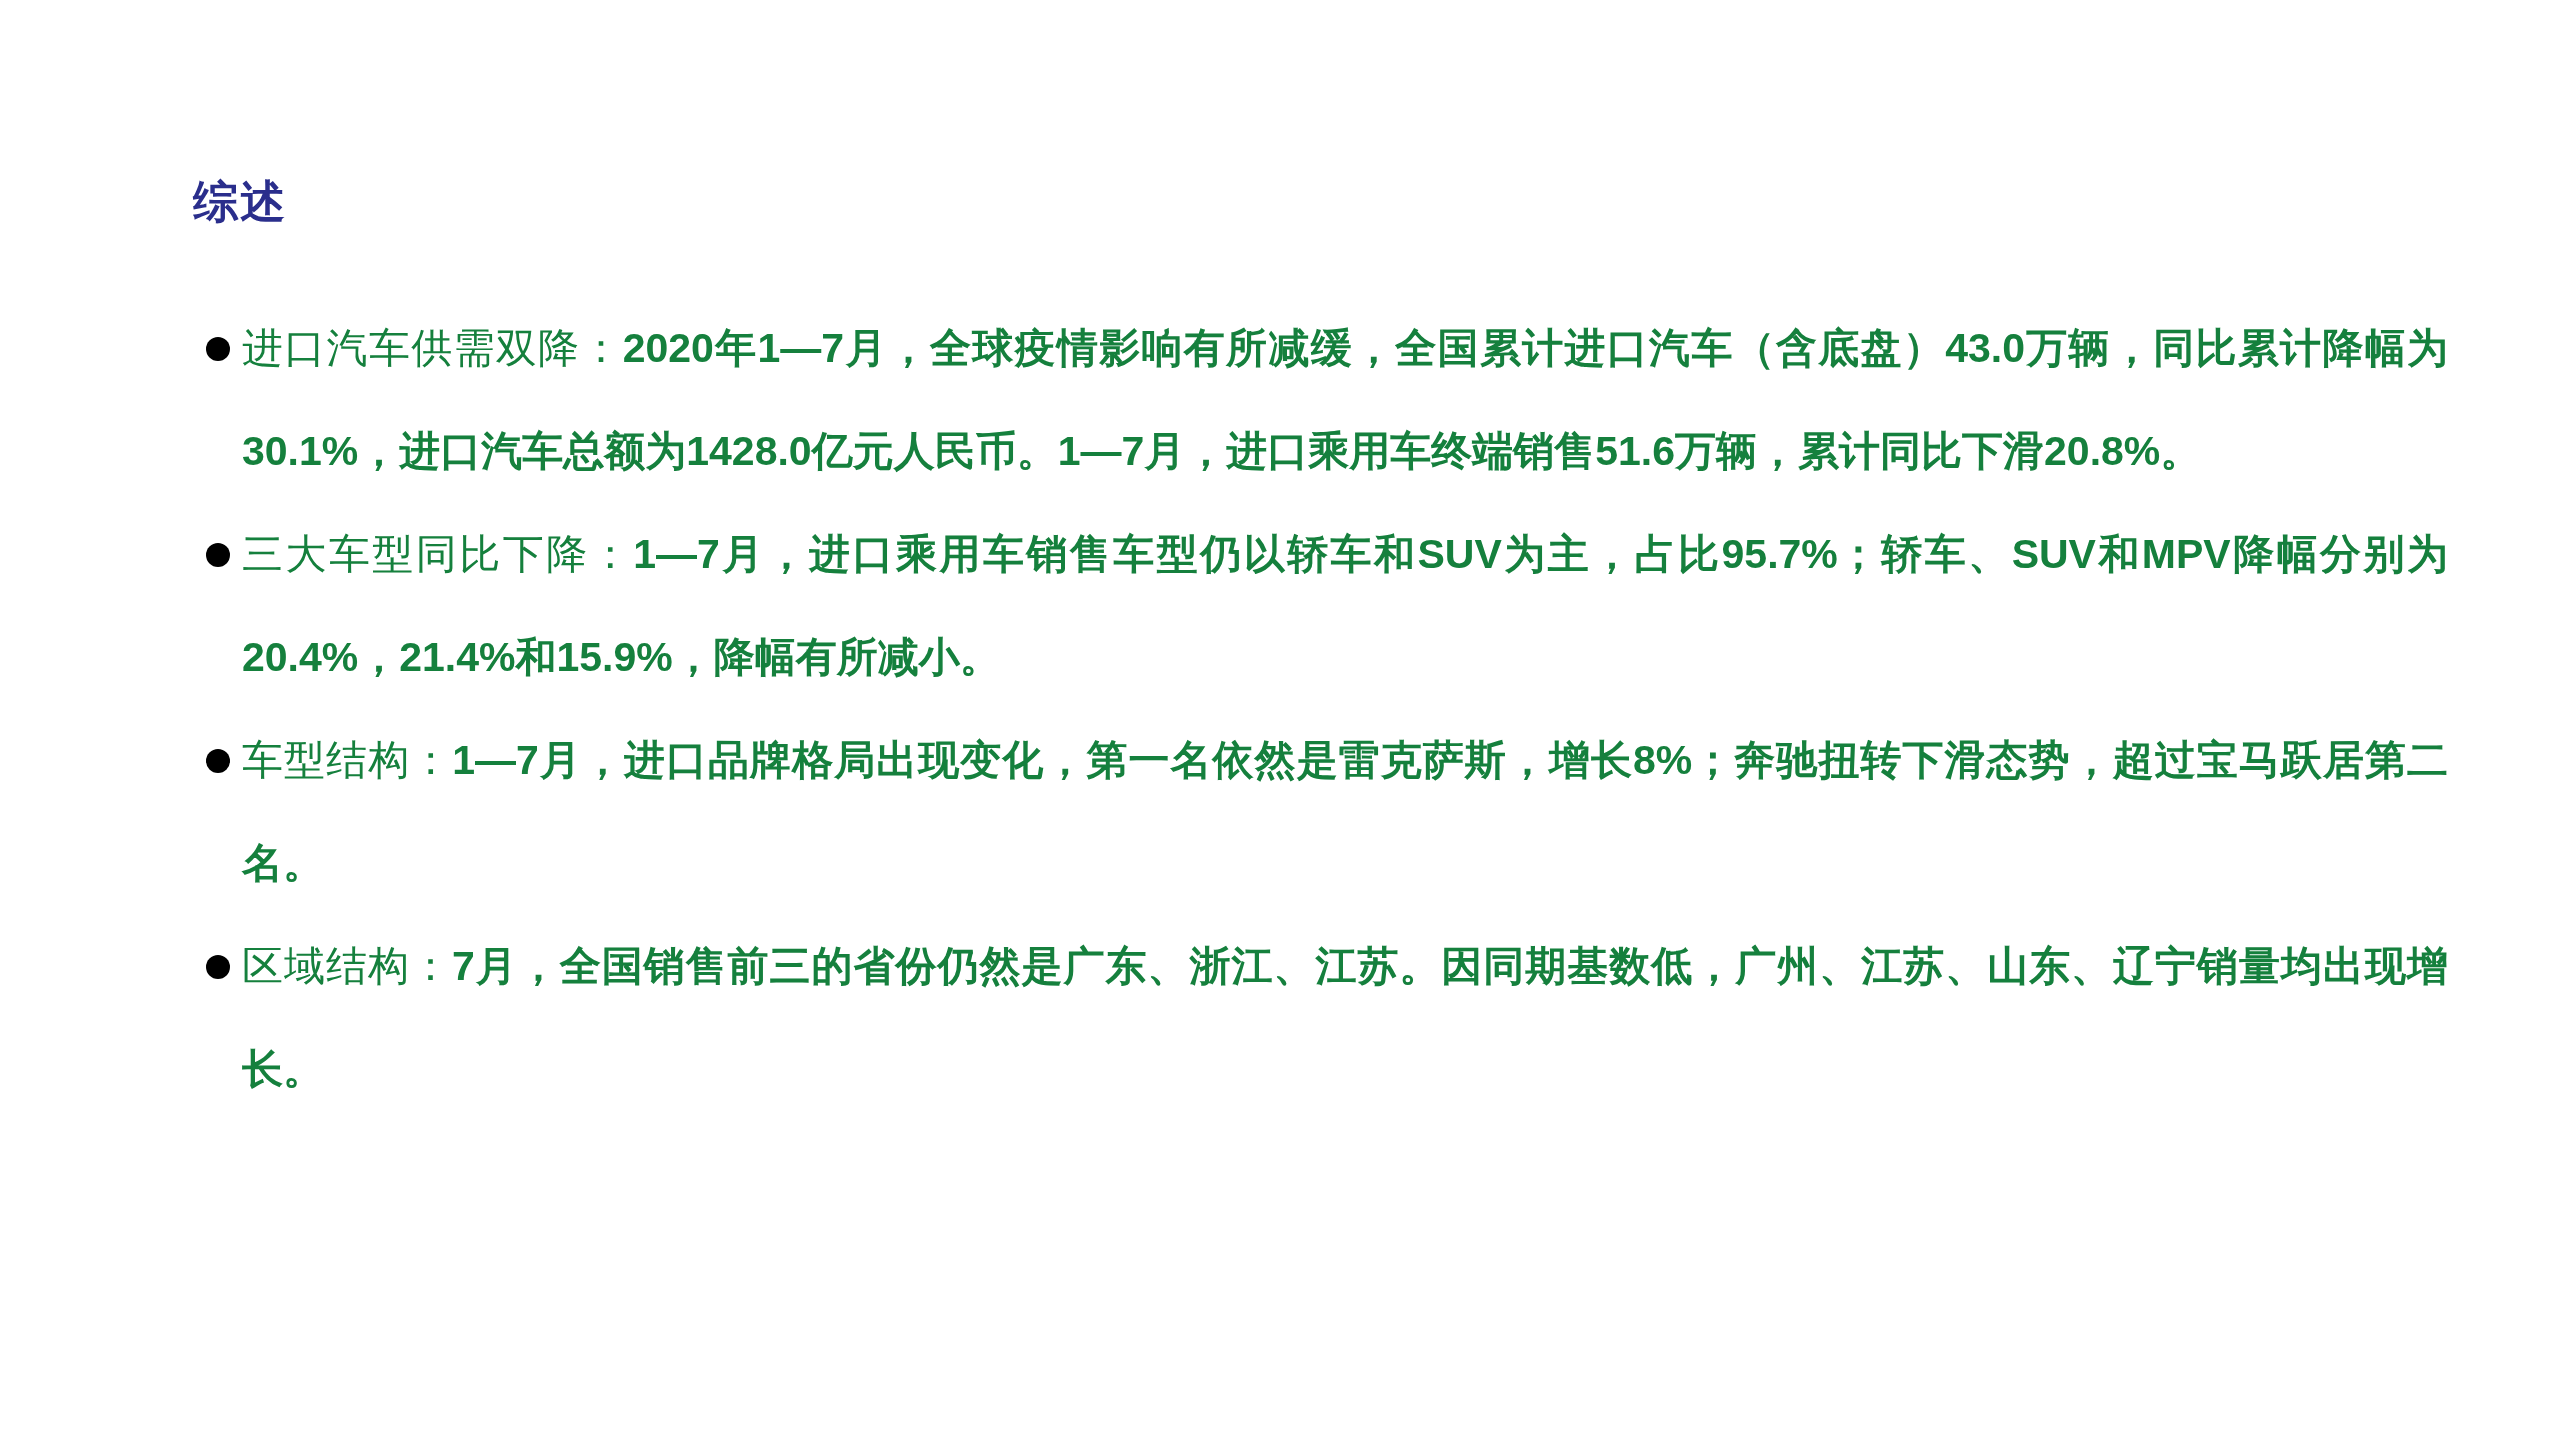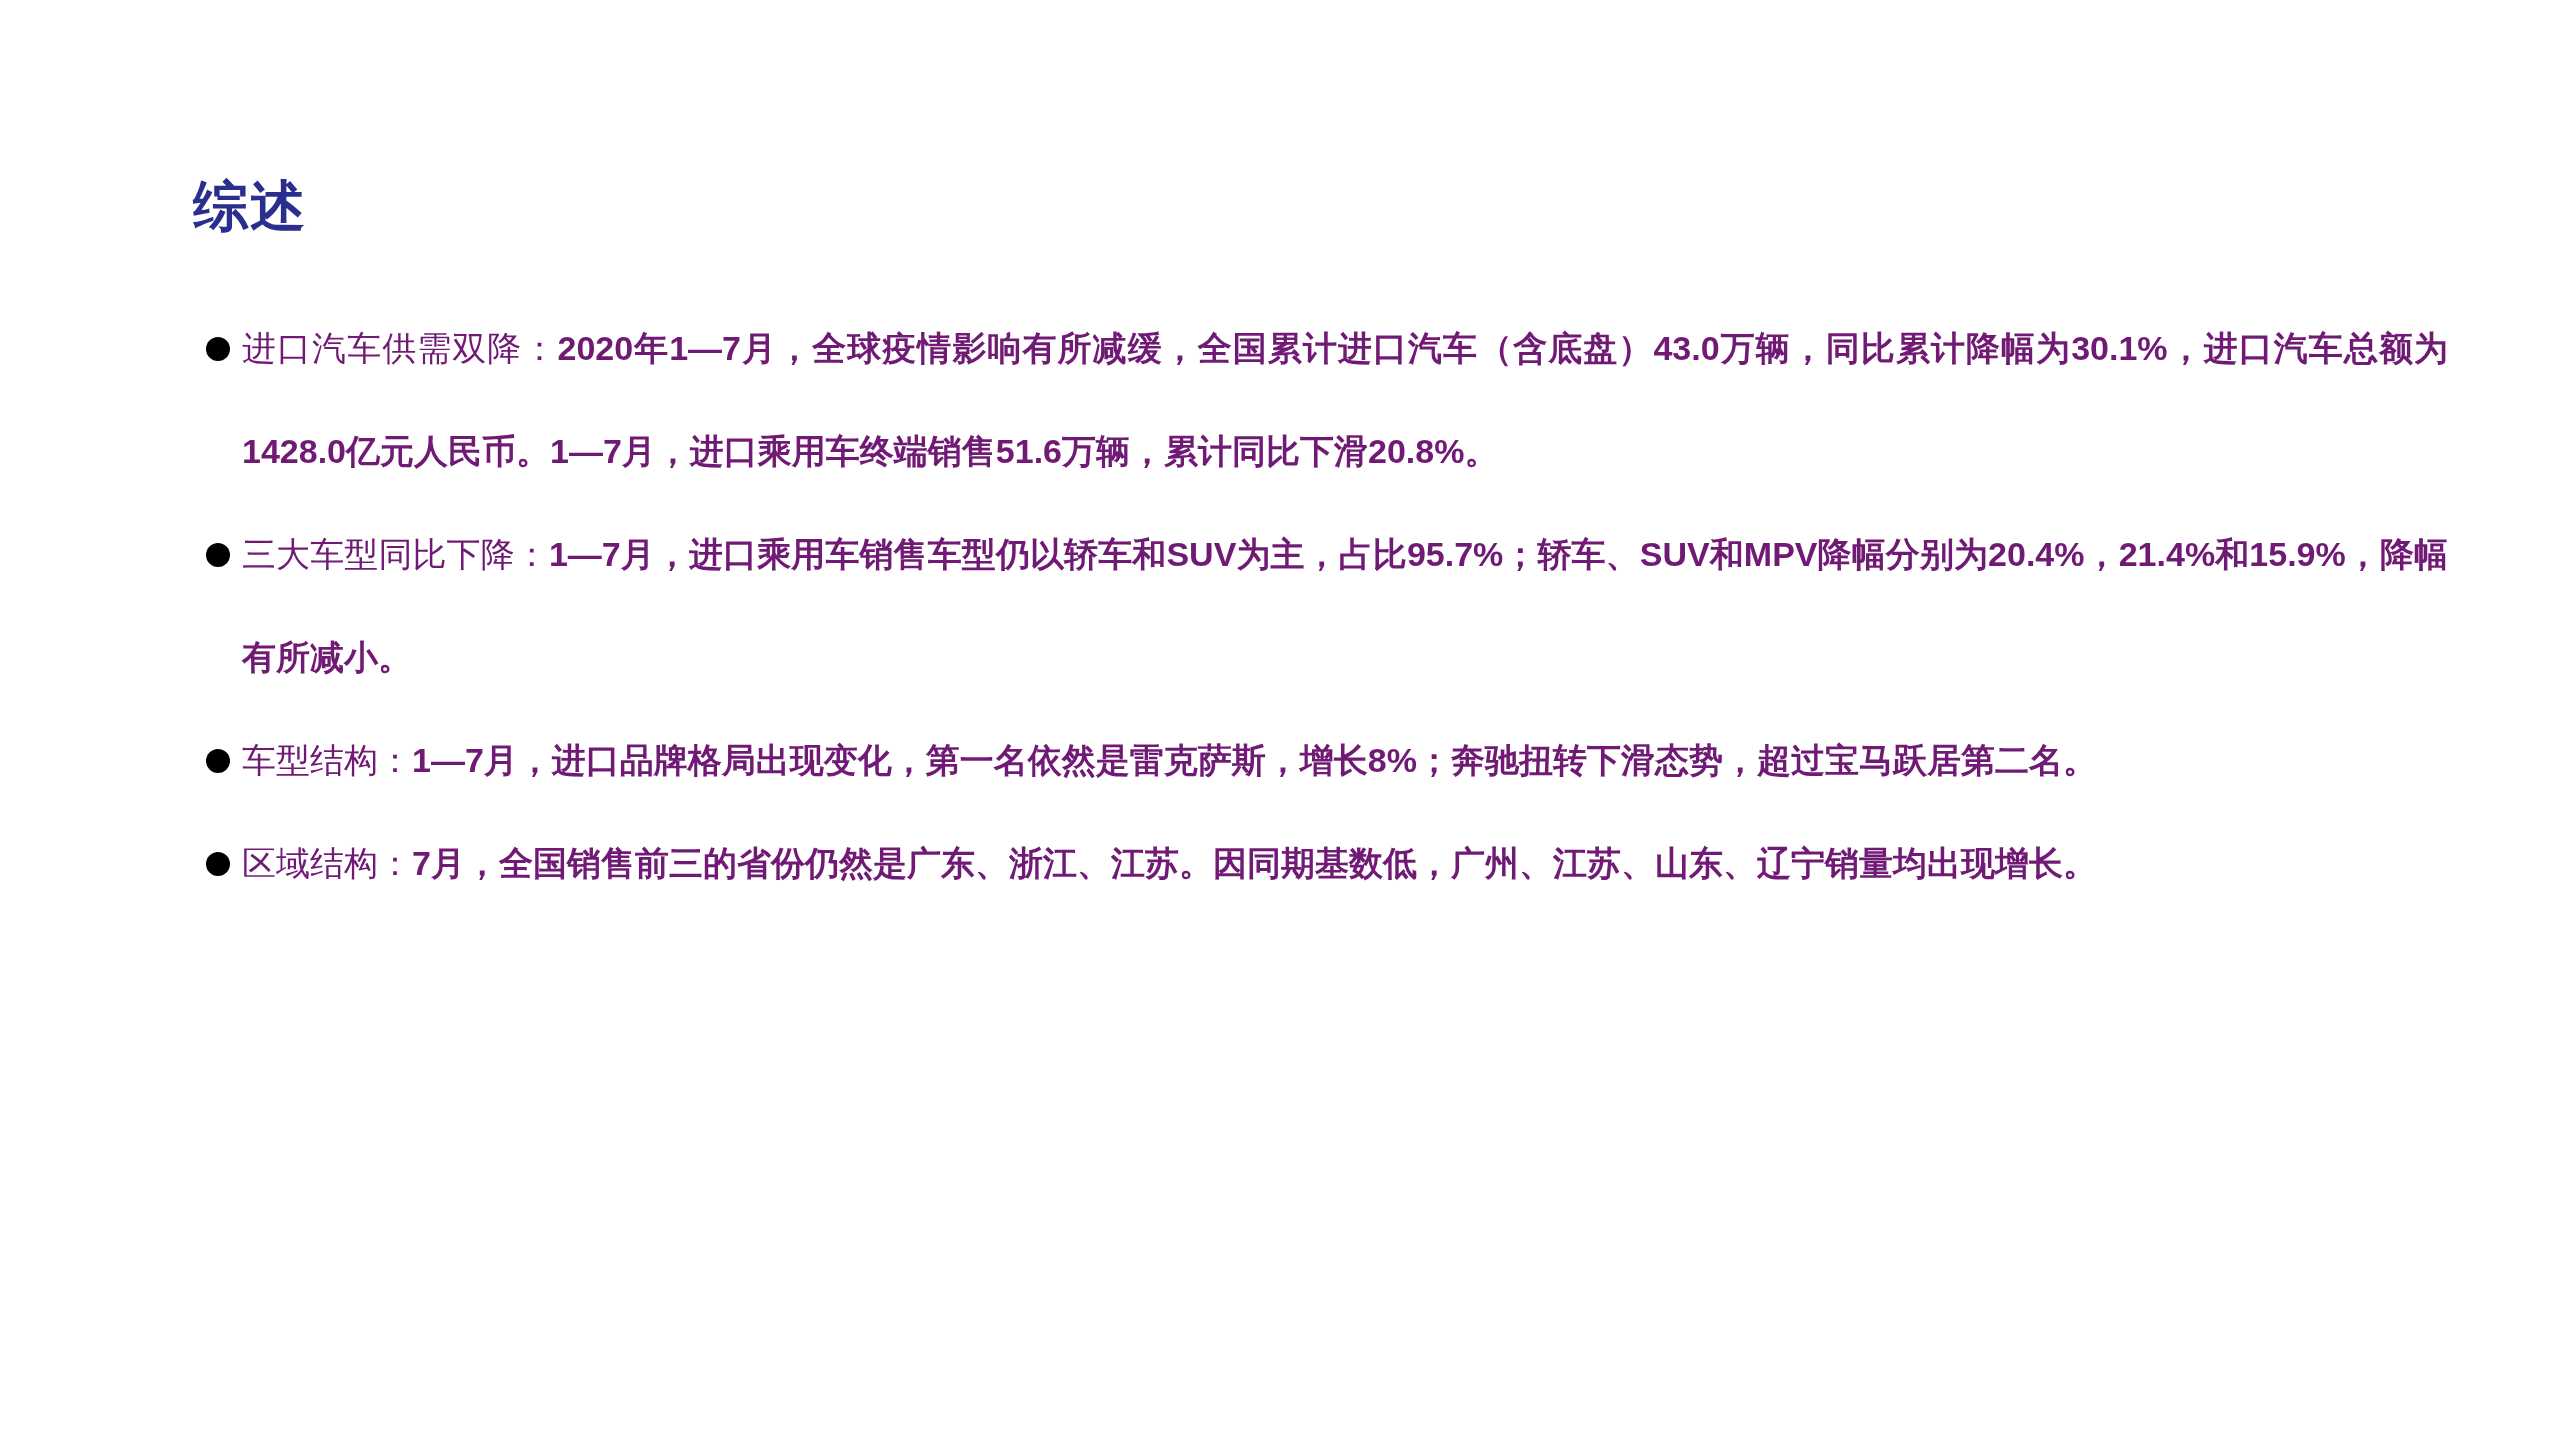--- a/index.html
+++ b/index.html
@@ -15,41 +15,41 @@
     background: #ffffff;
     overflow: hidden;
     font-family: "Liberation Sans", "DejaVu Sans", sans-serif;
     color: #000000;
   }
 
   .page-title {
     position: absolute;
     left: 193px;
     top: 179px;
-    font-size: 55px;
+    font-size: 45px;
     font-weight: 700;
     line-height: 1;
     color: #2A2E8C;
     letter-spacing: 1.9px;
   }
 
   .summary-list {
     position: absolute;
     left: 198px;
     top: 297px;
     width: 2250px;
   }
 
   .bullet-item {
     position: relative;
     padding-left: 44px;
-    font-size: 34px;
+    font-size: 41px;
     line-height: 103px;
     text-align: justify;
-    color: #701a75;
+    color: #15803d;
   }
 
   .bullet-dot {
     position: absolute;
     left: 7.7px;
     top: 40px;
     width: 24px;
     height: 24px;
     background: #000000;
     border-radius: 50%;

